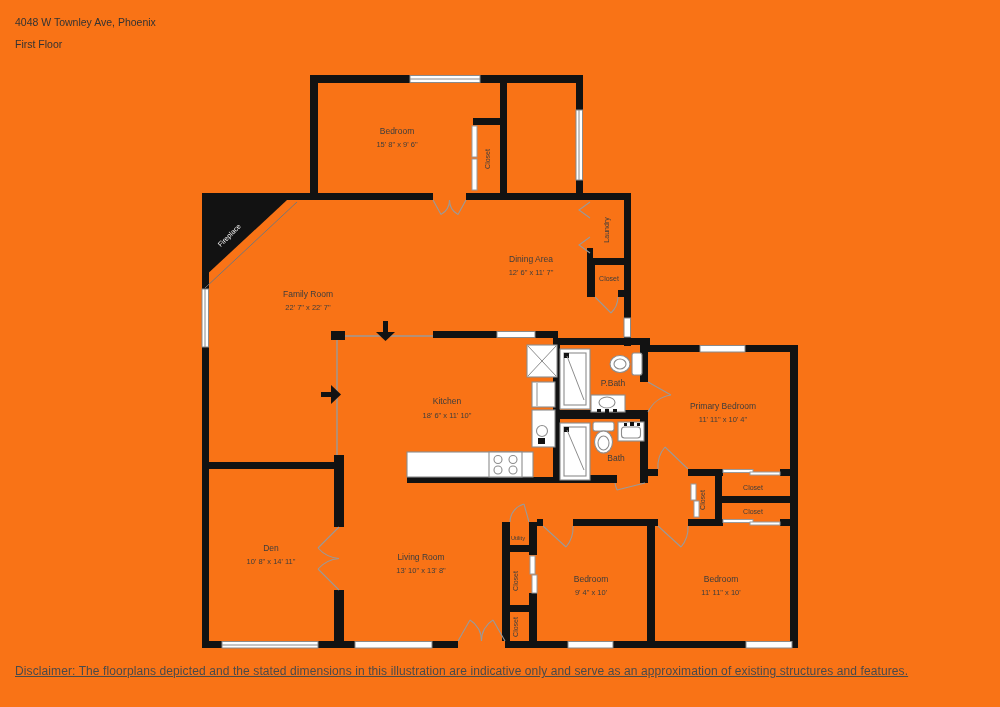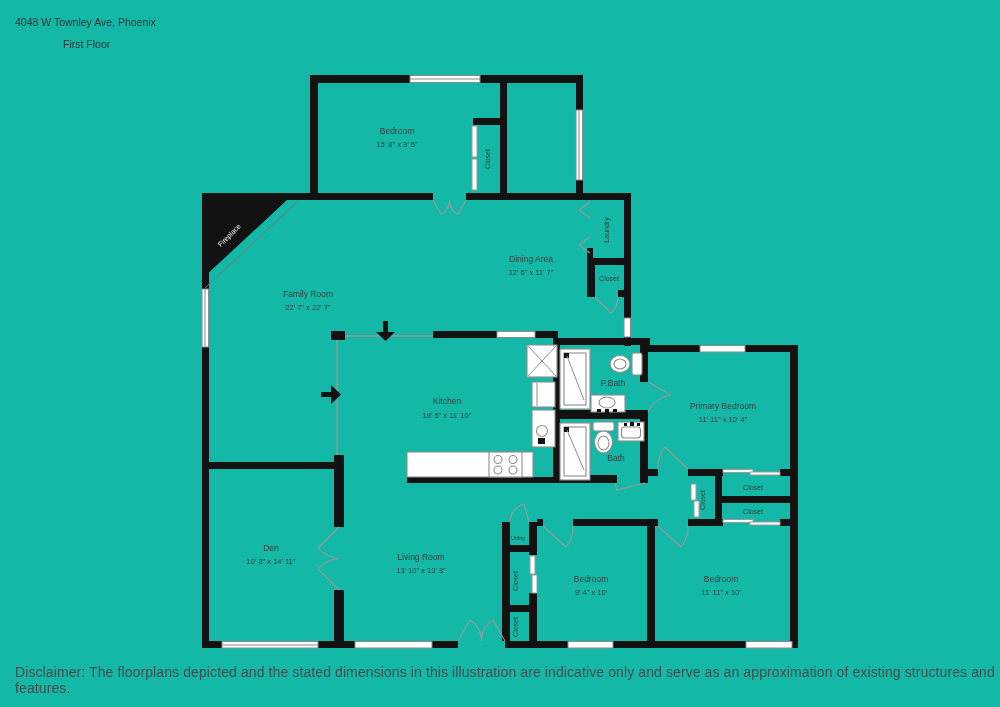--- a/index.html
+++ b/index.html
@@ -1,23 +1,23 @@
 <!DOCTYPE html>
 <html><head>
 <meta charset="utf-8">
 <style>
   html,body{margin:0;padding:0;background:#fff;}
   .canvas{
-    position:relative;width:1000px;height:707px;background:#14b8a6;
+    position:relative;width:1000px;height:707px;background:#f97316;
     font-family:"Liberation Sans", sans-serif;overflow:hidden;
   }
   .hdr{position:absolute;left:15px;color:#333;font-size:10.5px;}
   .hdr.addr{top:16px;}
-  .hdr.floor{top:38px;margin-left:48px;}
-  .disclaimer{position:absolute;left:15px;color:#4a4a4a;font-size:14px;letter-spacing:.1px;}
+  .hdr.floor{top:38px;}
+  .disclaimer{position:absolute;left:15px;color:#4a4a4a;font-size:12px;letter-spacing:.1px;text-decoration:underline;}
   .disc1{top:664px;}
   .disc2{top:681px;}
   svg{position:absolute;left:0;top:0;}
   .wall{fill:#121212;}
   .win{fill:#ffffff;stroke:#8a8a8a;stroke-width:1;}
   .winline{stroke:#8a8a8a;stroke-width:1;}
   .divider{stroke:#9a9a9a;stroke-width:1.4;fill:none;}
   .fix{fill:#ffffff;stroke:#8d8d8d;stroke-width:1.1;}
   .fixdark{fill:#121212;}
   .door{fill:none;stroke:#9a9a9a;stroke-width:1.1;}

